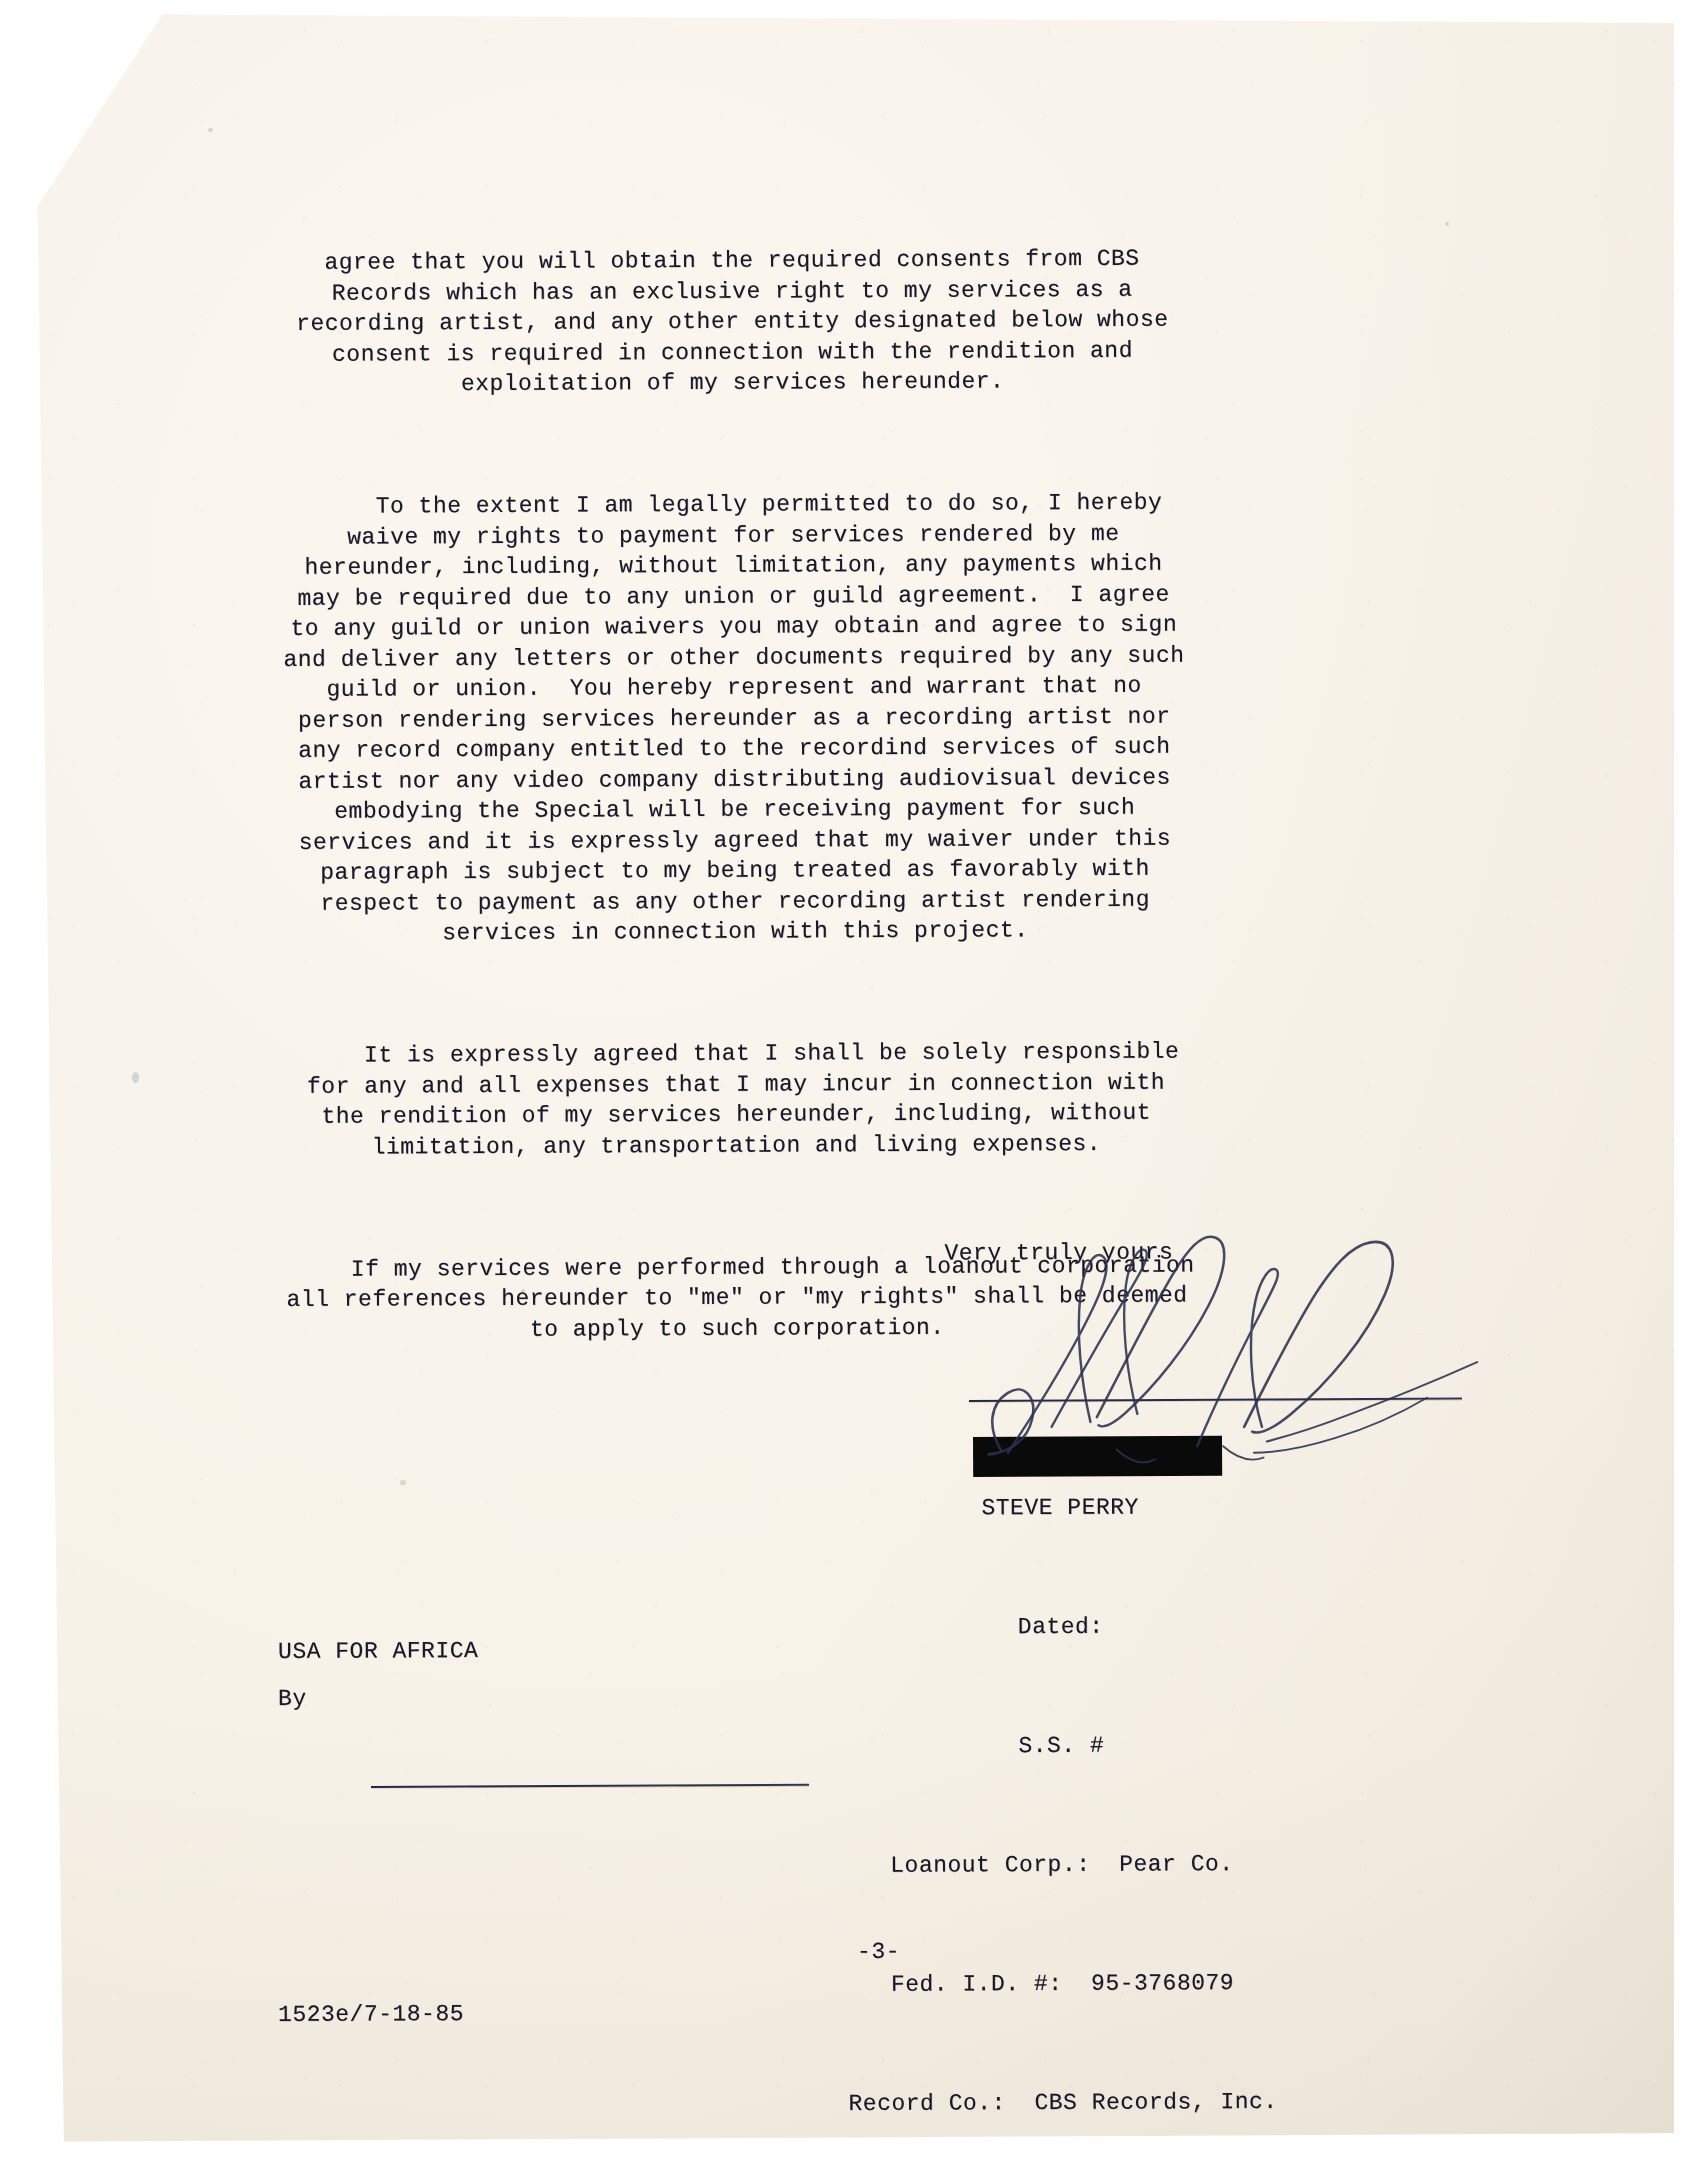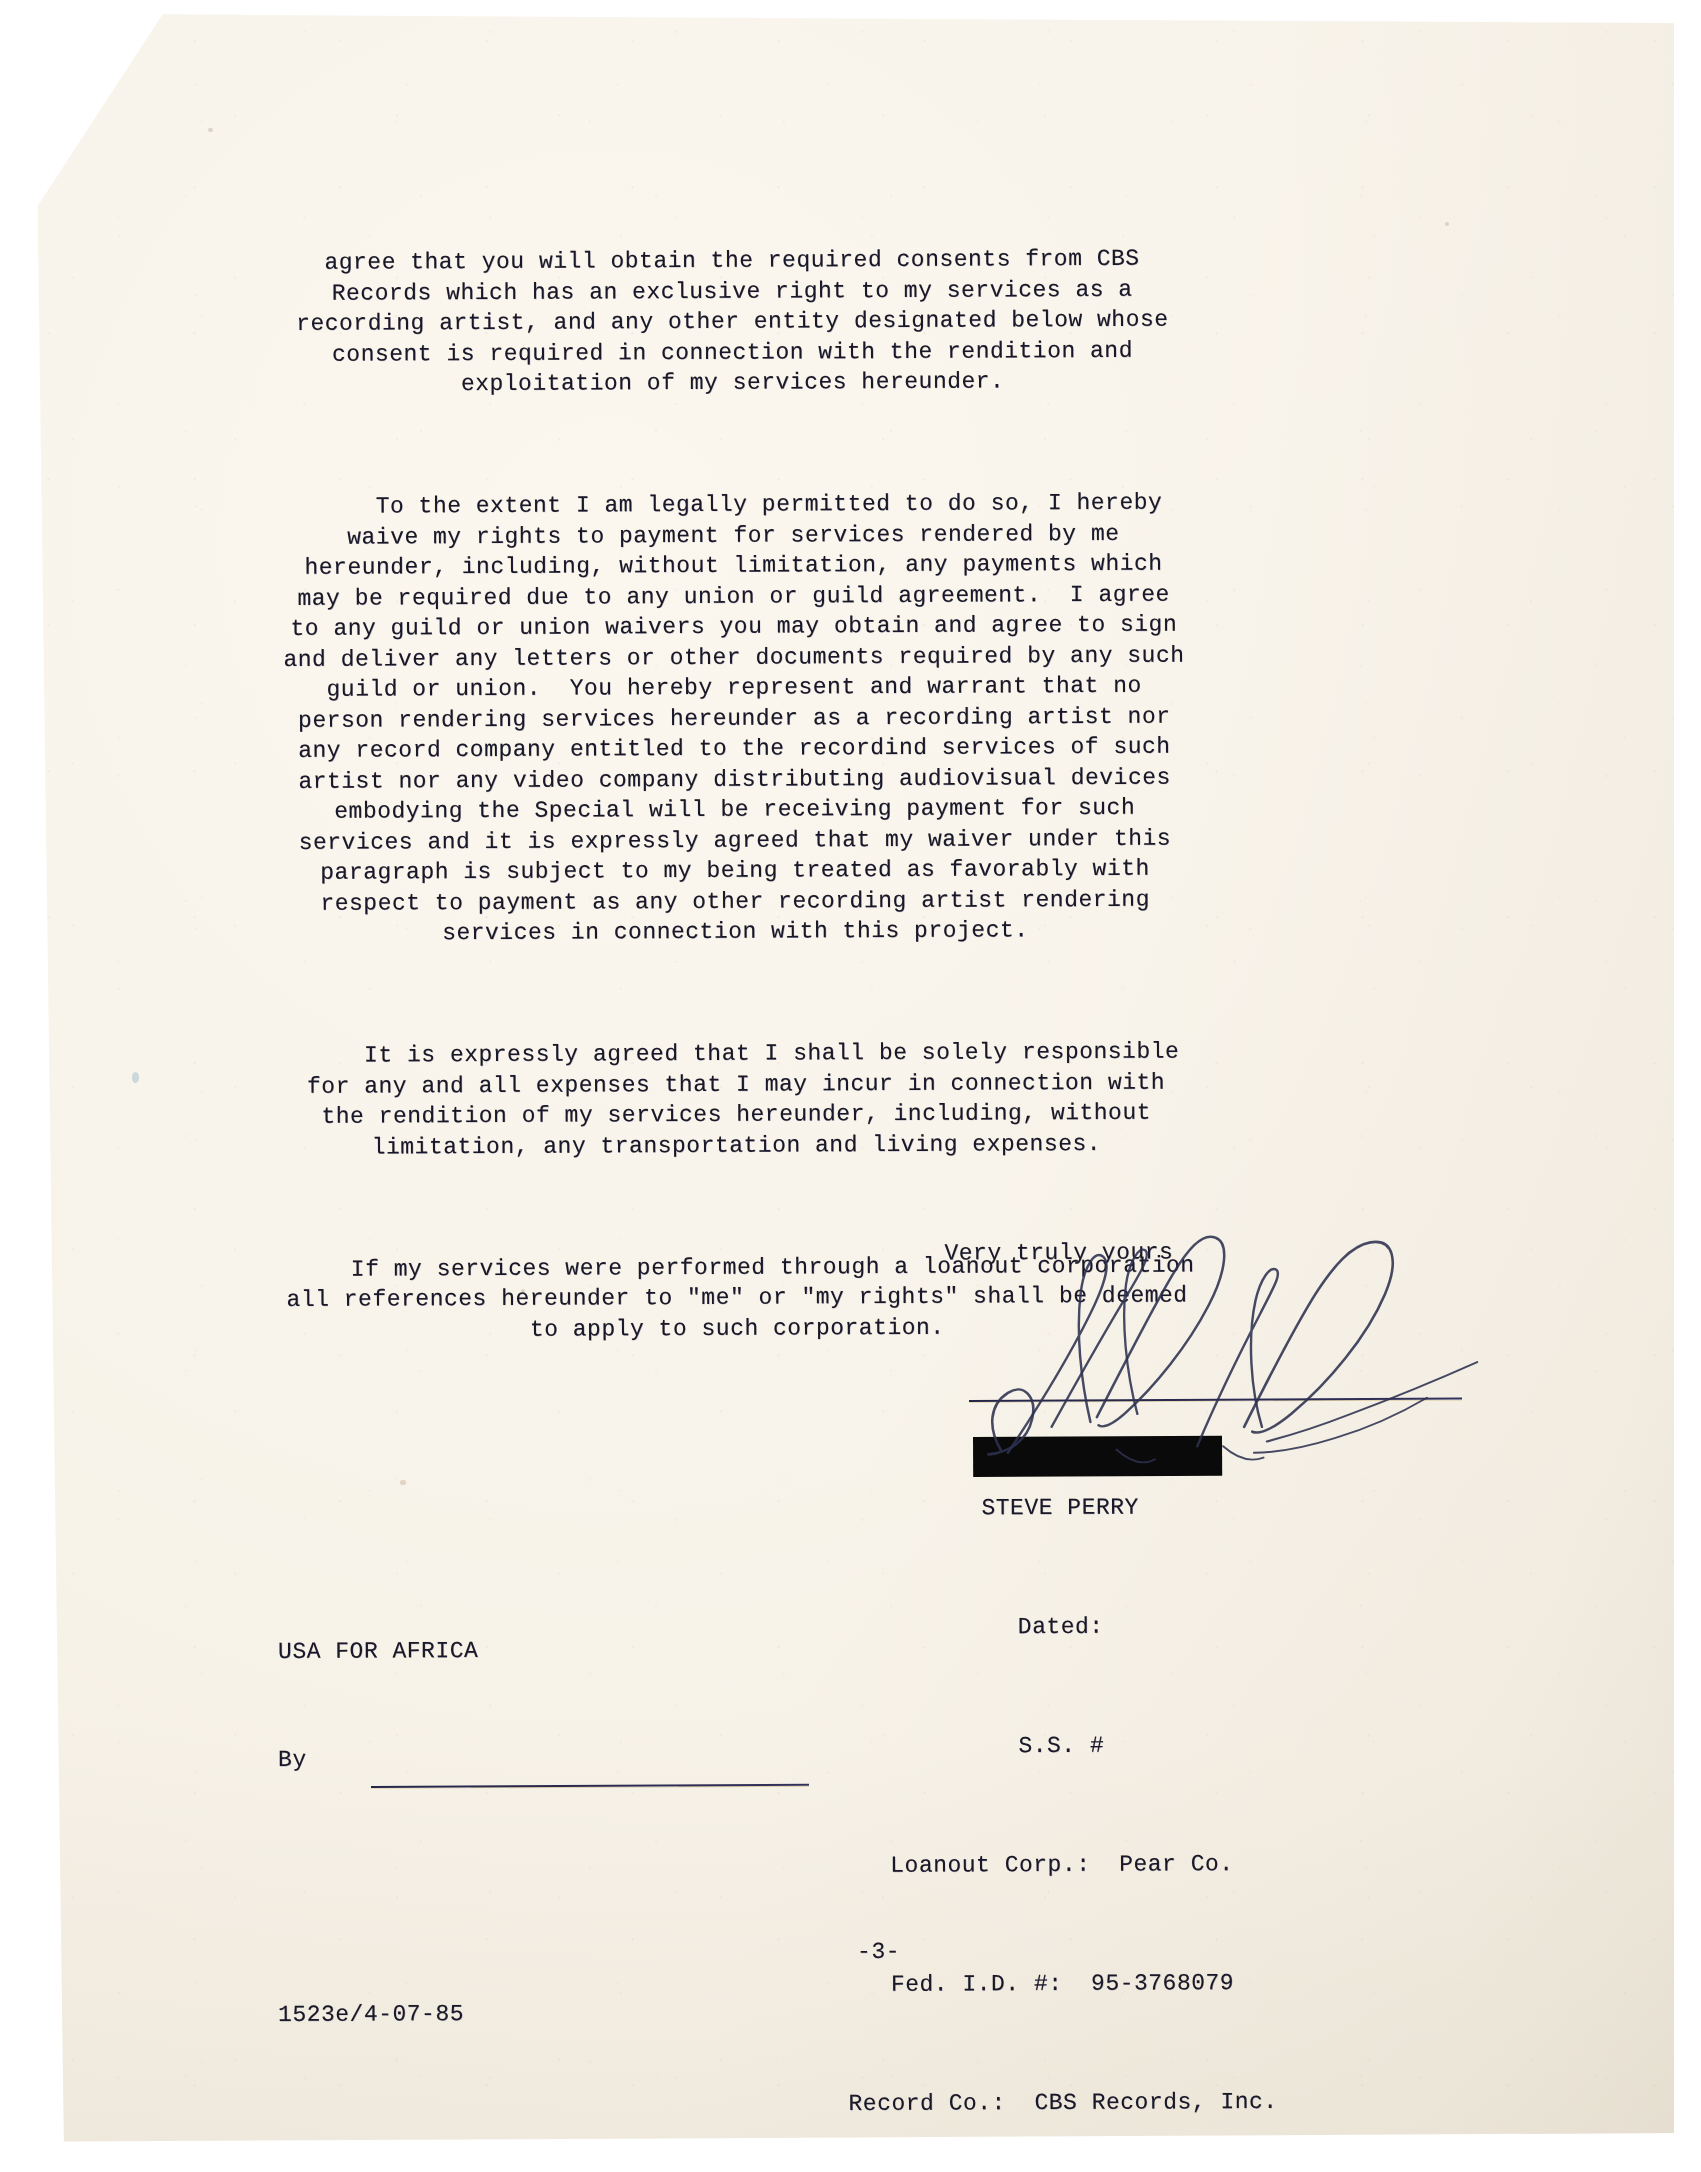--- a/index.html
+++ b/index.html
@@ -80,21 +80,21 @@
   }
 
   #body-copy  { left: 243px; top: 172px; }
   #body-copy .para { margin: 0 0 30.5px 0; }
   #body-copy .para:last-child { margin-bottom: 0; }
 
   #sign-block { left: 813px; top: 1163px; }
   #sign-block .sline { height: 58px; }
 
   #usa-block  { left: 247px; top: 1622px; }
-  #by-block   { left: 247px; top: 1730px; }
+  #by-block   { left: 247px; top: 1669px; }
 
   #page-num   { left: 826px; top: 1922px; }
   #doc-code   { left: 247px; top: 1985px; }
 
   
   .rule {
     position: absolute;
     height: 2.4px;
     background: linear-gradient(90deg,#26264a 0%, #2b2b52 60%, #33335c 100%);
     box-shadow: 0 0.8px 0 rgba(175,145,55,0.35);
@@ -228,16 +228,16 @@
       <path d="M 362 292 C 378 306 396 312 412 306" stroke-width="2.4"></path>
       <path d="M 230 296 C 248 312 264 316 278 308" stroke-width="2.2"></path>
     </svg>
   </div>
 
   <div class="typed" id="usa-block">USA FOR AFRICA</div>
   <div class="typed" id="by-block">By</div>
   <div class="rule" id="rule-by"></div>
 
   <div class="typed" id="page-num">-3-</div>
-  <div class="typed" id="doc-code">1523e/4-07-85</div>
+  <div class="typed" id="doc-code">1523e/7-18-85</div>
 
 </div>
 
 
 </body></html>

